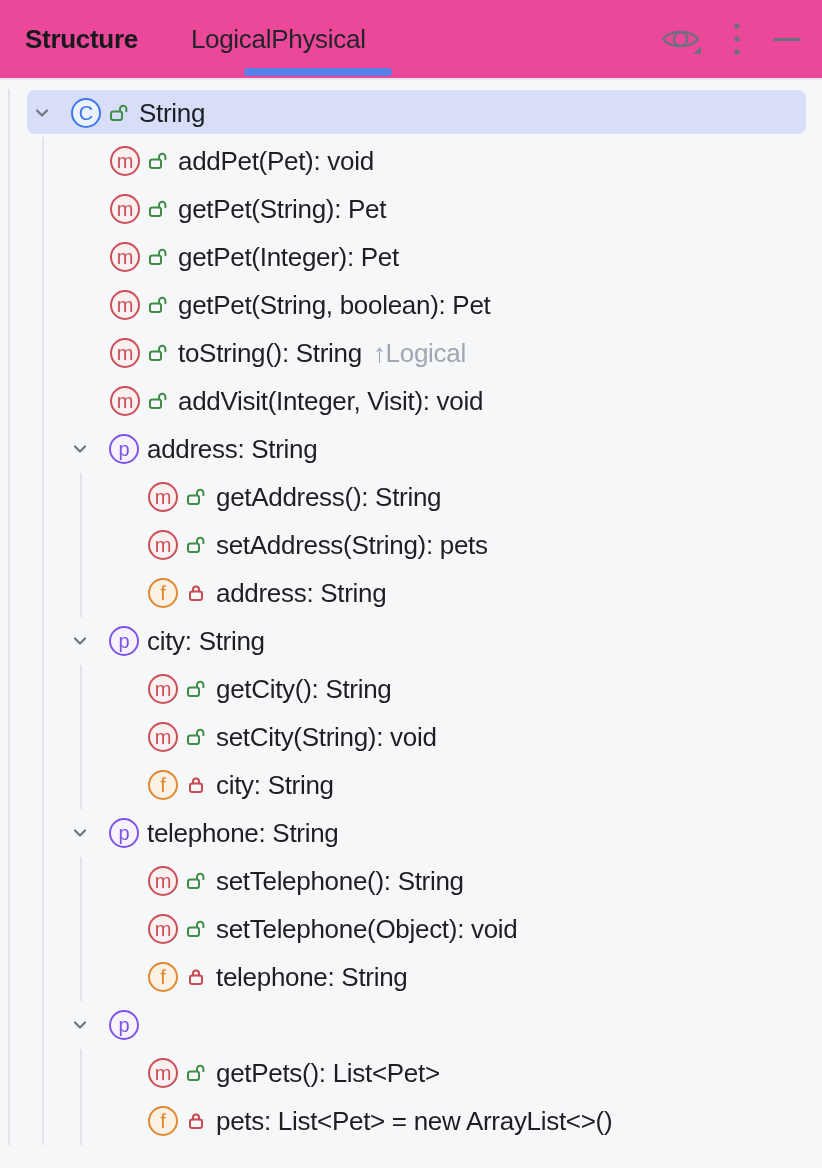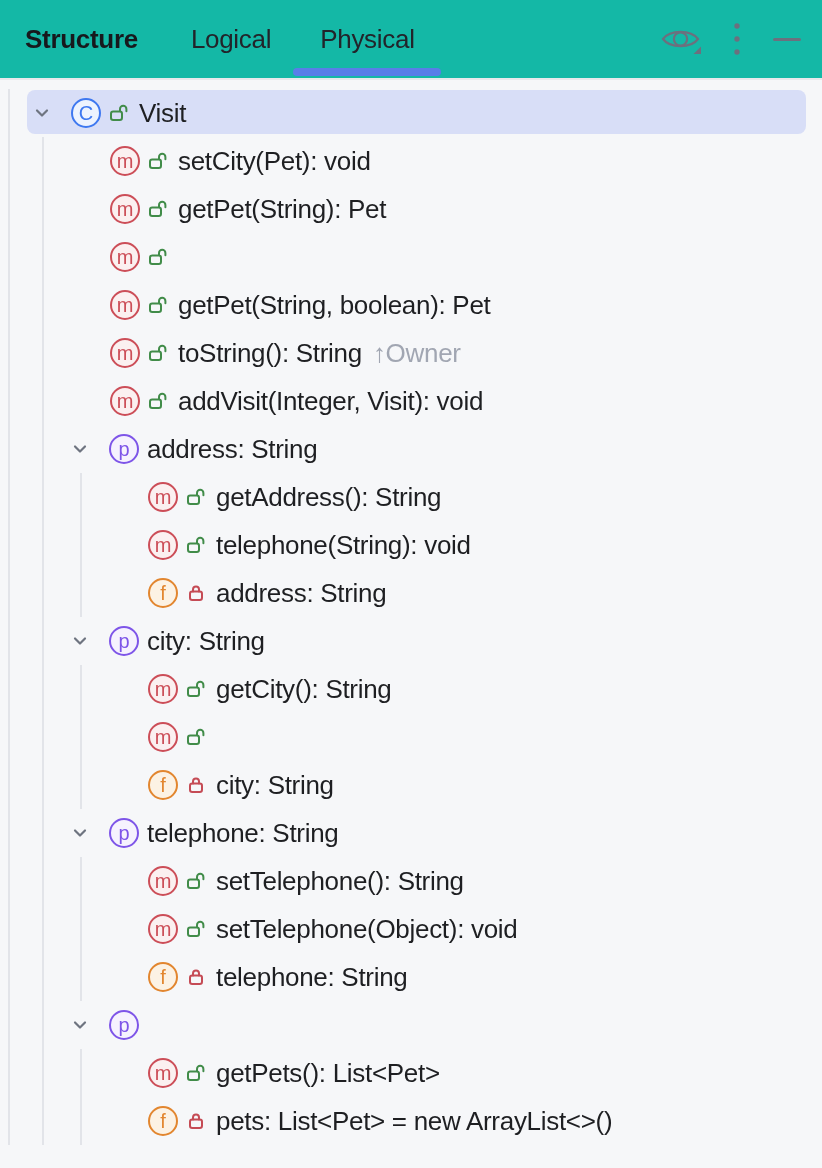--- a/index.html
+++ b/index.html
@@ -1,26 +1,26 @@
 <!DOCTYPE html>
 <html><head>
 <meta charset="utf-8">
 <style>
   html,body{margin:0;padding:0;width:822px;height:1168px;overflow:hidden;
     font-family:"Liberation Sans",sans-serif;background:#F6F7F9;}
   *{box-sizing:border-box;}
 
   
-  .header{position:relative;height:80px;background:#14b8a6;display:flex;
+  .header{position:relative;height:80px;background:#ec4899;display:flex;
     align-items:center;padding:0 21px 0 25px;border-bottom:2px solid #E8E9EC;}
   .win-title{font-size:26px;font-weight:700;color:#17191D;letter-spacing:-0.3px;}
   .tab{position:relative;height:100%;display:flex;align-items:center;
     font-size:26px;color:#22242A;letter-spacing:-0.3px;cursor:default;}
   .tab.t-logical{margin-left:53px;}
-  .tab.t-physical{margin-left:49px;}
+  .tab.t-physical{}
   .underline{position:absolute;bottom:2px;left:50%;transform:translateX(-50%);
     width:148px;height:8px;border-radius:4px;background:#587EE8;}
   .hdr-actions{margin-left:auto;display:flex;align-items:center;gap:30px;}
   .hdr-btn{display:flex;align-items:center;justify-content:center;}
   .dash{width:28px;height:3px;border-radius:2px;background:#6C707E;}
 
   
   .tree{position:relative;padding-top:9px;height:1086px;background:#F6F7F9;}
   .row{position:relative;height:48px;display:flex;align-items:center;white-space:nowrap;}
   .row.l0 {padding-left:32px;}
@@ -81,71 +81,72 @@
             <path d="M5 7.5 l5 5 5 -5" fill="none" stroke="#6E7480" stroke-width="2.2" stroke-linecap="round" stroke-linejoin="round"></path>
           </svg>
         </span>
         <span class="circle" style="border-color: rgb(62, 120, 240); color: rgb(62, 120, 240); background: rgb(237, 243, 254);">C</span>
         <span class="lock">
           <svg width="20" height="20" viewBox="0 0 20 20">
             <rect x="2" y="8.5" width="11" height="8.5" rx="2.2" fill="none" stroke="#418C49" stroke-width="2"></rect>
             <path d="M11 8 V6 a3.2 3.2 0 0 1 6.4 0 V8.2" fill="none" stroke="#418C49" stroke-width="2" stroke-linecap="round"></path>
           </svg>
         </span>
-        <span class="lbl">Visit</span>
-      </div>
-      <div class="row l1m">
-        <span class="circle" style="border-color: rgb(204, 78, 88); color: rgb(204, 78, 88); background: rgb(251, 240, 240);">m</span>
-        <span class="lock">
-          <svg width="20" height="20" viewBox="0 0 20 20">
-            <rect x="2" y="8.5" width="11" height="8.5" rx="2.2" fill="none" stroke="#418C49" stroke-width="2"></rect>
-            <path d="M11 8 V6 a3.2 3.2 0 0 1 6.4 0 V8.2" fill="none" stroke="#418C49" stroke-width="2" stroke-linecap="round"></path>
-          </svg>
-        </span>
-        <span class="lbl">setCity(Pet): void</span>
+        <span class="lbl">String</span>
+      </div>
+      <div class="row l1m">
+        <span class="circle" style="border-color: rgb(204, 78, 88); color: rgb(204, 78, 88); background: rgb(251, 240, 240);">m</span>
+        <span class="lock">
+          <svg width="20" height="20" viewBox="0 0 20 20">
+            <rect x="2" y="8.5" width="11" height="8.5" rx="2.2" fill="none" stroke="#418C49" stroke-width="2"></rect>
+            <path d="M11 8 V6 a3.2 3.2 0 0 1 6.4 0 V8.2" fill="none" stroke="#418C49" stroke-width="2" stroke-linecap="round"></path>
+          </svg>
+        </span>
+        <span class="lbl">addPet(Pet): void</span>
       </div>
       <div class="row l1m">
         <span class="circle" style="border-color: rgb(204, 78, 88); color: rgb(204, 78, 88); background: rgb(251, 240, 240);">m</span>
         <span class="lock">
           <svg width="20" height="20" viewBox="0 0 20 20">
             <rect x="2" y="8.5" width="11" height="8.5" rx="2.2" fill="none" stroke="#418C49" stroke-width="2"></rect>
             <path d="M11 8 V6 a3.2 3.2 0 0 1 6.4 0 V8.2" fill="none" stroke="#418C49" stroke-width="2" stroke-linecap="round"></path>
           </svg>
         </span>
         <span class="lbl">getPet(String): Pet</span>
       </div>
       <div class="row l1m">
         <span class="circle" style="border-color: rgb(204, 78, 88); color: rgb(204, 78, 88); background: rgb(251, 240, 240);">m</span>
         <span class="lock">
           <svg width="20" height="20" viewBox="0 0 20 20">
             <rect x="2" y="8.5" width="11" height="8.5" rx="2.2" fill="none" stroke="#418C49" stroke-width="2"></rect>
             <path d="M11 8 V6 a3.2 3.2 0 0 1 6.4 0 V8.2" fill="none" stroke="#418C49" stroke-width="2" stroke-linecap="round"></path>
           </svg>
         </span>
+        <span class="lbl">getPet(Integer): Pet</span>
       </div>
       <div class="row l1m">
         <span class="circle" style="border-color: rgb(204, 78, 88); color: rgb(204, 78, 88); background: rgb(251, 240, 240);">m</span>
         <span class="lock">
           <svg width="20" height="20" viewBox="0 0 20 20">
             <rect x="2" y="8.5" width="11" height="8.5" rx="2.2" fill="none" stroke="#418C49" stroke-width="2"></rect>
             <path d="M11 8 V6 a3.2 3.2 0 0 1 6.4 0 V8.2" fill="none" stroke="#418C49" stroke-width="2" stroke-linecap="round"></path>
           </svg>
         </span>
         <span class="lbl">getPet(String, boolean): Pet</span>
       </div>
       <div class="row l1m">
         <span class="circle" style="border-color: rgb(204, 78, 88); color: rgb(204, 78, 88); background: rgb(251, 240, 240);">m</span>
         <span class="lock">
           <svg width="20" height="20" viewBox="0 0 20 20">
             <rect x="2" y="8.5" width="11" height="8.5" rx="2.2" fill="none" stroke="#418C49" stroke-width="2"></rect>
             <path d="M11 8 V6 a3.2 3.2 0 0 1 6.4 0 V8.2" fill="none" stroke="#418C49" stroke-width="2" stroke-linecap="round"></path>
           </svg>
         </span>
         <span class="lbl">toString(): String</span>
-        <span class="inh">↑Owner</span>
+        <span class="inh">↑Logical</span>
       </div>
       <div class="row l1m">
         <span class="circle" style="border-color: rgb(204, 78, 88); color: rgb(204, 78, 88); background: rgb(251, 240, 240);">m</span>
         <span class="lock">
           <svg width="20" height="20" viewBox="0 0 20 20">
             <rect x="2" y="8.5" width="11" height="8.5" rx="2.2" fill="none" stroke="#418C49" stroke-width="2"></rect>
             <path d="M11 8 V6 a3.2 3.2 0 0 1 6.4 0 V8.2" fill="none" stroke="#418C49" stroke-width="2" stroke-linecap="round"></path>
           </svg>
         </span>
         <span class="lbl">addVisit(Integer, Visit): void</span>
@@ -170,21 +171,21 @@
         <span class="lbl">getAddress(): String</span>
       </div>
       <div class="row l2">
         <span class="circle" style="border-color: rgb(204, 78, 88); color: rgb(204, 78, 88); background: rgb(251, 240, 240);">m</span>
         <span class="lock">
           <svg width="20" height="20" viewBox="0 0 20 20">
             <rect x="2" y="8.5" width="11" height="8.5" rx="2.2" fill="none" stroke="#418C49" stroke-width="2"></rect>
             <path d="M11 8 V6 a3.2 3.2 0 0 1 6.4 0 V8.2" fill="none" stroke="#418C49" stroke-width="2" stroke-linecap="round"></path>
           </svg>
         </span>
-        <span class="lbl">telephone(String): void</span>
+        <span class="lbl">setAddress(String): pets</span>
       </div>
       <div class="row l2">
         <span class="circle" style="border-color: rgb(226, 134, 47); color: rgb(226, 134, 47); background: rgb(252, 242, 228);">f</span>
         <span class="lock">
           <svg width="20" height="20" viewBox="0 0 20 20">
             <rect x="4" y="8.5" width="12" height="8.5" rx="2.2" fill="none" stroke="#C54B55" stroke-width="2"></rect>
             <path d="M7 8.5 V6.6 a3 3 0 0 1 6 0 V8.5" fill="none" stroke="#C54B55" stroke-width="2" stroke-linecap="round"></path>
           </svg>
         </span>
         <span class="lbl">address: String</span>
@@ -209,20 +210,21 @@
         <span class="lbl">getCity(): String</span>
       </div>
       <div class="row l2">
         <span class="circle" style="border-color: rgb(204, 78, 88); color: rgb(204, 78, 88); background: rgb(251, 240, 240);">m</span>
         <span class="lock">
           <svg width="20" height="20" viewBox="0 0 20 20">
             <rect x="2" y="8.5" width="11" height="8.5" rx="2.2" fill="none" stroke="#418C49" stroke-width="2"></rect>
             <path d="M11 8 V6 a3.2 3.2 0 0 1 6.4 0 V8.2" fill="none" stroke="#418C49" stroke-width="2" stroke-linecap="round"></path>
           </svg>
         </span>
+        <span class="lbl">setCity(String): void</span>
       </div>
       <div class="row l2">
         <span class="circle" style="border-color: rgb(226, 134, 47); color: rgb(226, 134, 47); background: rgb(252, 242, 228);">f</span>
         <span class="lock">
           <svg width="20" height="20" viewBox="0 0 20 20">
             <rect x="4" y="8.5" width="12" height="8.5" rx="2.2" fill="none" stroke="#C54B55" stroke-width="2"></rect>
             <path d="M7 8.5 V6.6 a3 3 0 0 1 6 0 V8.5" fill="none" stroke="#C54B55" stroke-width="2" stroke-linecap="round"></path>
           </svg>
         </span>
         <span class="lbl">city: String</span>

